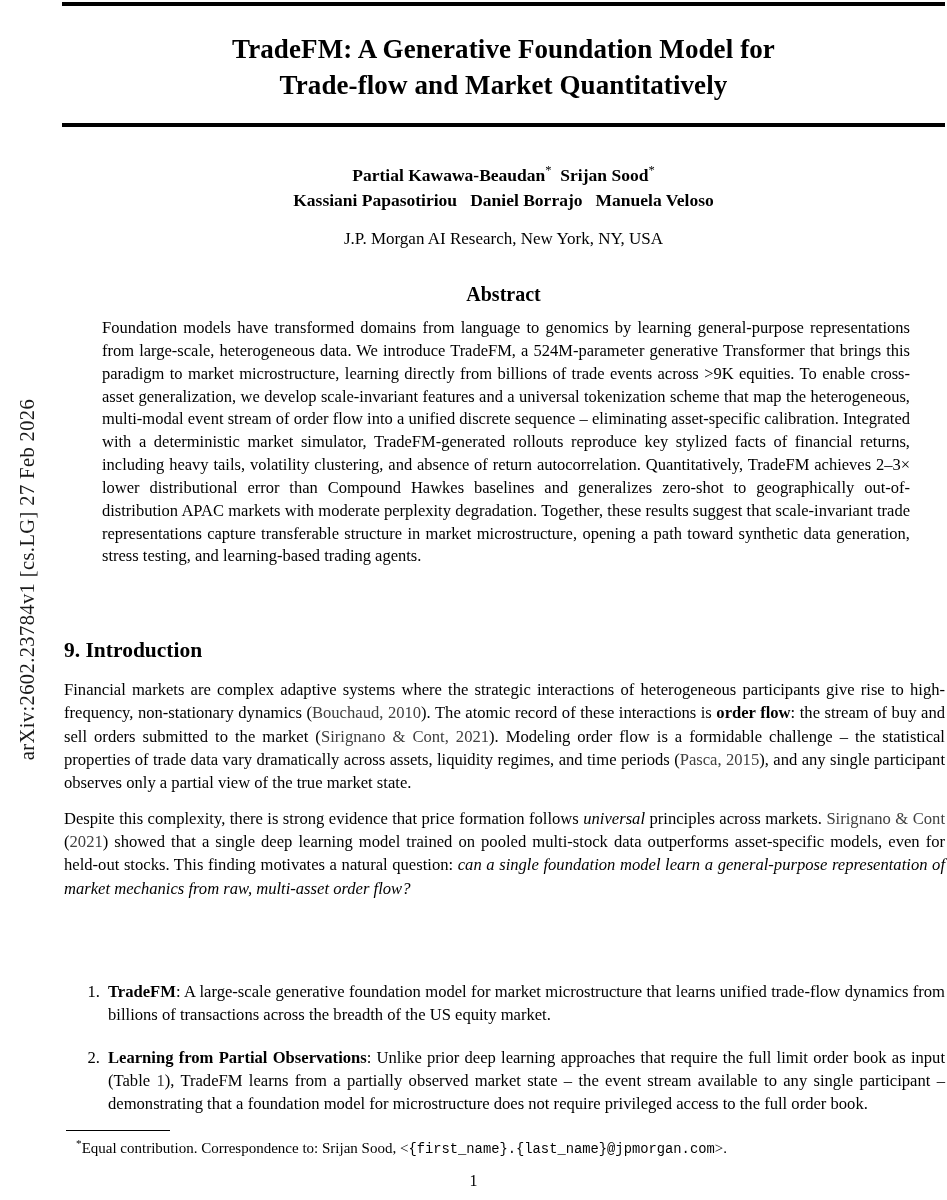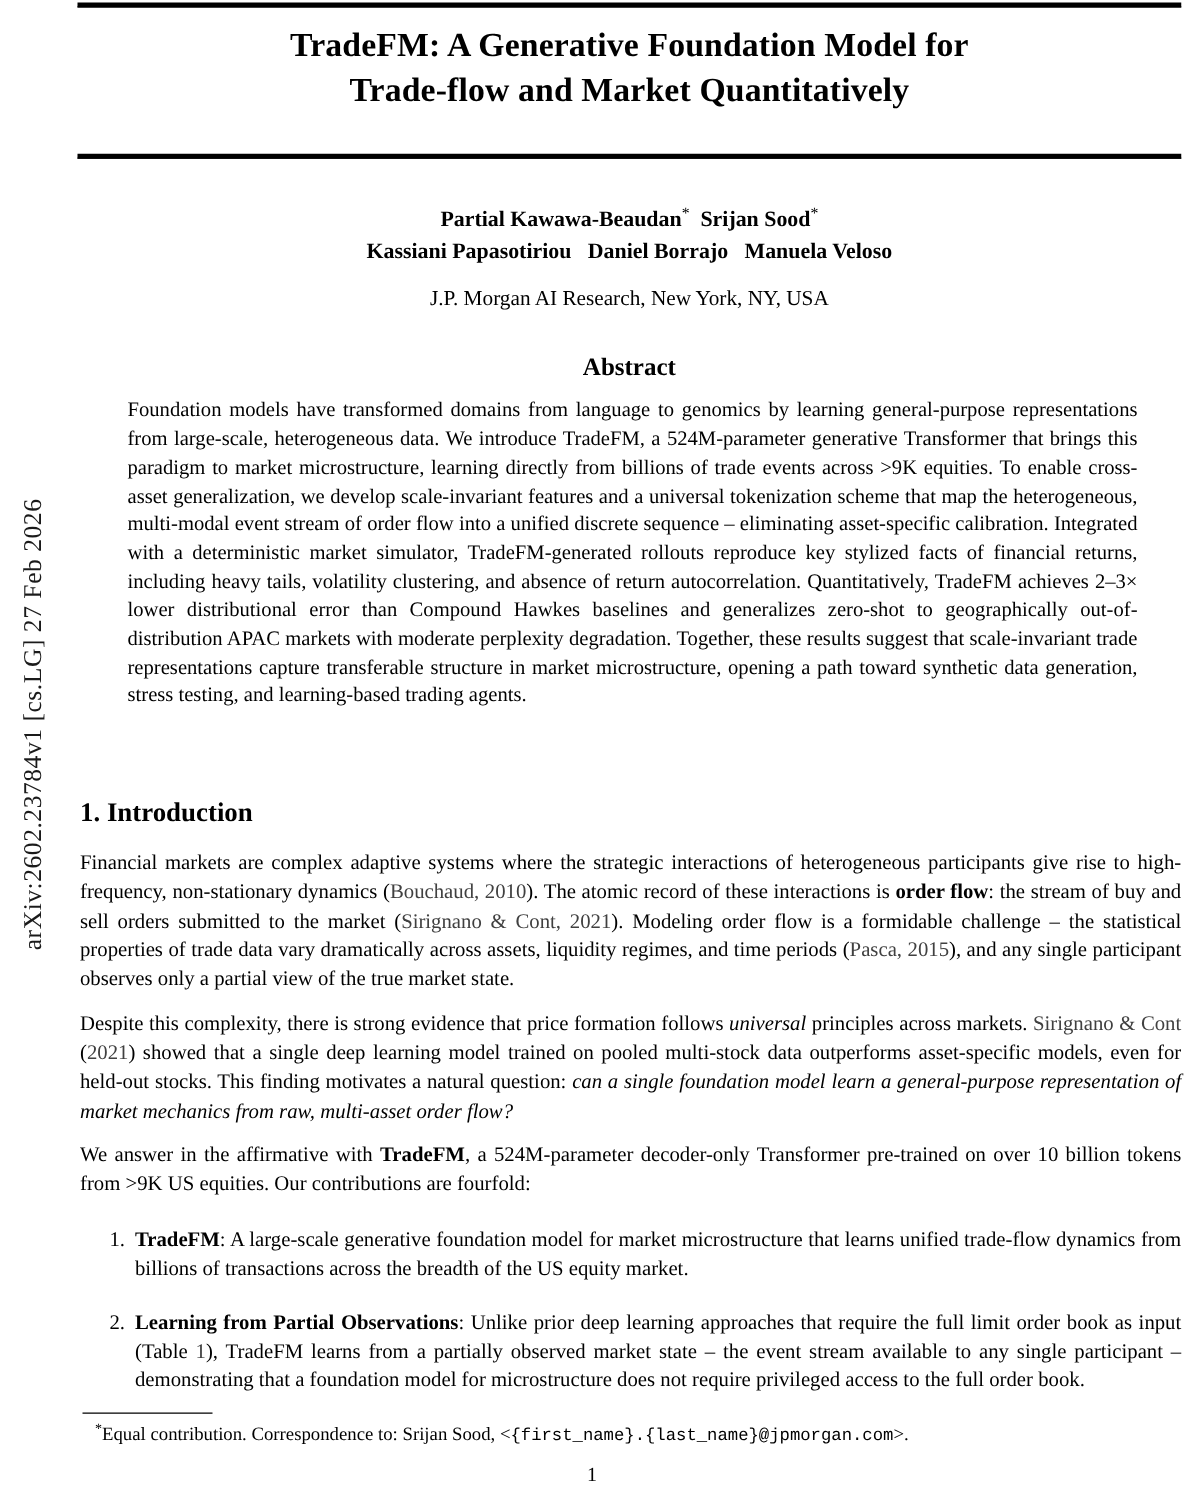--- a/index.html
+++ b/index.html
@@ -53,21 +53,21 @@
     width: 883px;
     height: 3px;
     background: #000;
     border-bottom: 1px solid #000;
   }
 
   
   .title {
     position: absolute;
     left: 62px;
-    top: 19px;
+    top: 32px;
     width: 883px;
     text-align: center;
     font-size: 27px;
     font-weight: bold;
     line-height: 1.32;
     letter-spacing: 0.1px;
   }
   .title .line { display: block; }
 
   
@@ -223,28 +223,27 @@
   <div class="authors">
     <span class="line"><span>Partial Kawawa-Beaudan</span><sup class="star">*</sup><span>  Srijan Sood</span><sup class="star">*</sup></span>
     <span class="line">Kassiani Papasotiriou   Daniel Borrajo   Manuela Veloso</span>
   </div>
 
   <div class="affiliation">J.P. Morgan AI Research, New York, NY, USA</div>
 
   <div class="abstract-head">Abstract</div>
   <div class="abstract-body">Foundation models have transformed domains from language to genomics by learning general-purpose representations from large-scale, heterogeneous data. We introduce TradeFM, a 524M-parameter generative Transformer that brings this paradigm to market microstructure, learning directly from billions of trade events across &gt;9K equities. To enable cross-asset generalization, we develop scale-invariant features and a universal tokenization scheme that map the heterogeneous, multi-modal event stream of order flow into a unified discrete sequence – eliminating asset-specific calibration. Integrated with a deterministic market simulator, TradeFM-generated rollouts reproduce key stylized facts of financial returns, including heavy tails, volatility clustering, and absence of return autocorrelation. Quantitatively, TradeFM achieves 2–3× lower distributional error than Compound Hawkes baselines and generalizes zero-shot to geographically out-of-distribution APAC markets with moderate perplexity degradation. Together, these results suggest that scale-invariant trade representations capture transferable structure in market microstructure, opening a path toward synthetic data generation, stress testing, and learning-based trading agents.</div>
 
-  <div class="section-head">1. Introduction</div>
+  <div class="section-head">9. Introduction</div>
 
   <div class="body-flow">
     <p><span>Financial markets are complex adaptive systems where the strategic interactions of heterogeneous participants give rise to high-frequency, non-stationary dynamics (</span><span class="cite">Bouchaud, 2010</span><span>). The atomic record of these interactions is </span><span class="bold">order flow</span><span>: the stream of buy and sell orders submitted to the market (</span><span class="cite">Sirignano &amp; Cont, 2021</span><span>). Modeling order flow is a formidable challenge – the statistical properties of trade data vary dramatically across assets, liquidity regimes, and time periods (</span><span class="cite">Pasca, 2015</span><span>), and any single participant observes only a partial view of the true market state.</span></p>
 
     <p><span>Despite this complexity, there is strong evidence that price formation follows </span><span class="ital">universal</span><span> principles across markets. </span><span class="cite">Sirignano &amp; Cont</span><span> (</span><span class="cite">2021</span><span>) showed that a single deep learning model trained on pooled multi-stock data outperforms asset-specific models, even for held-out stocks. This finding motivates a natural question: </span><span class="ital">can a single foundation model learn a general-purpose representation of market mechanics from raw, multi-asset order flow?</span></p>
 
-    <p><span>We answer in the affirmative with </span><span class="bold">TradeFM</span><span>, a 524M-parameter decoder-only Transformer pre-trained on over 10 billion tokens from &gt;9K US equities. Our contributions are fourfold:</span></p>
   </div>
 
   <div class="contrib-list">
     <div class="contrib-item">
       <span class="num">1.</span><span class="bold">TradeFM</span><span>: A large-scale generative foundation model for market microstructure that learns unified trade-flow dynamics from billions of transactions across the breadth of the US equity market.</span>
     </div>
     <div class="contrib-item">
       <span class="num">2.</span><span class="bold">Learning from Partial Observations</span><span>: Unlike prior deep learning approaches that require the full limit order book as input (Table </span><span class="cite">1</span><span>), TradeFM learns from a partially observed market state – the event stream available to any single participant – demonstrating that a foundation model for microstructure does not require privileged access to the full order book.</span>
     </div>
   </div>

